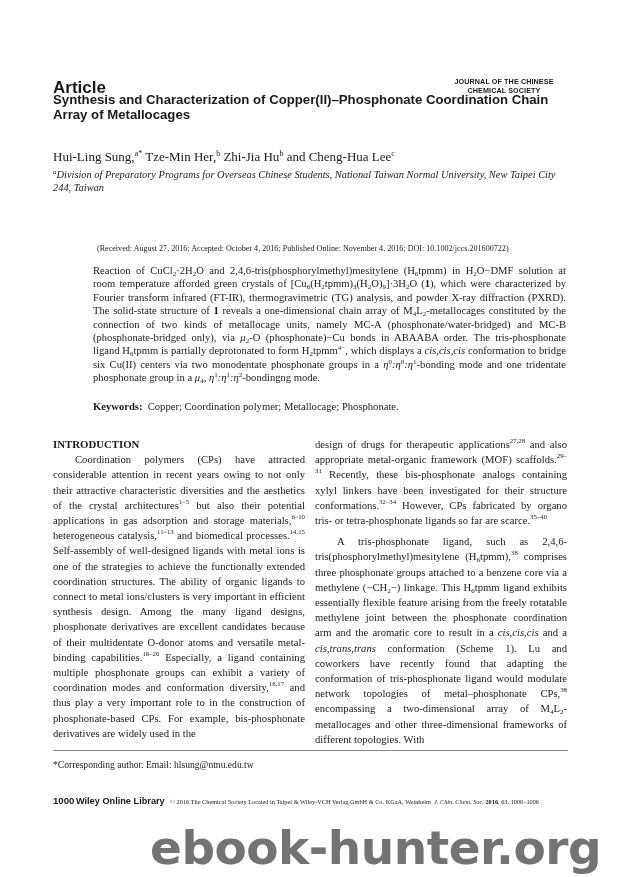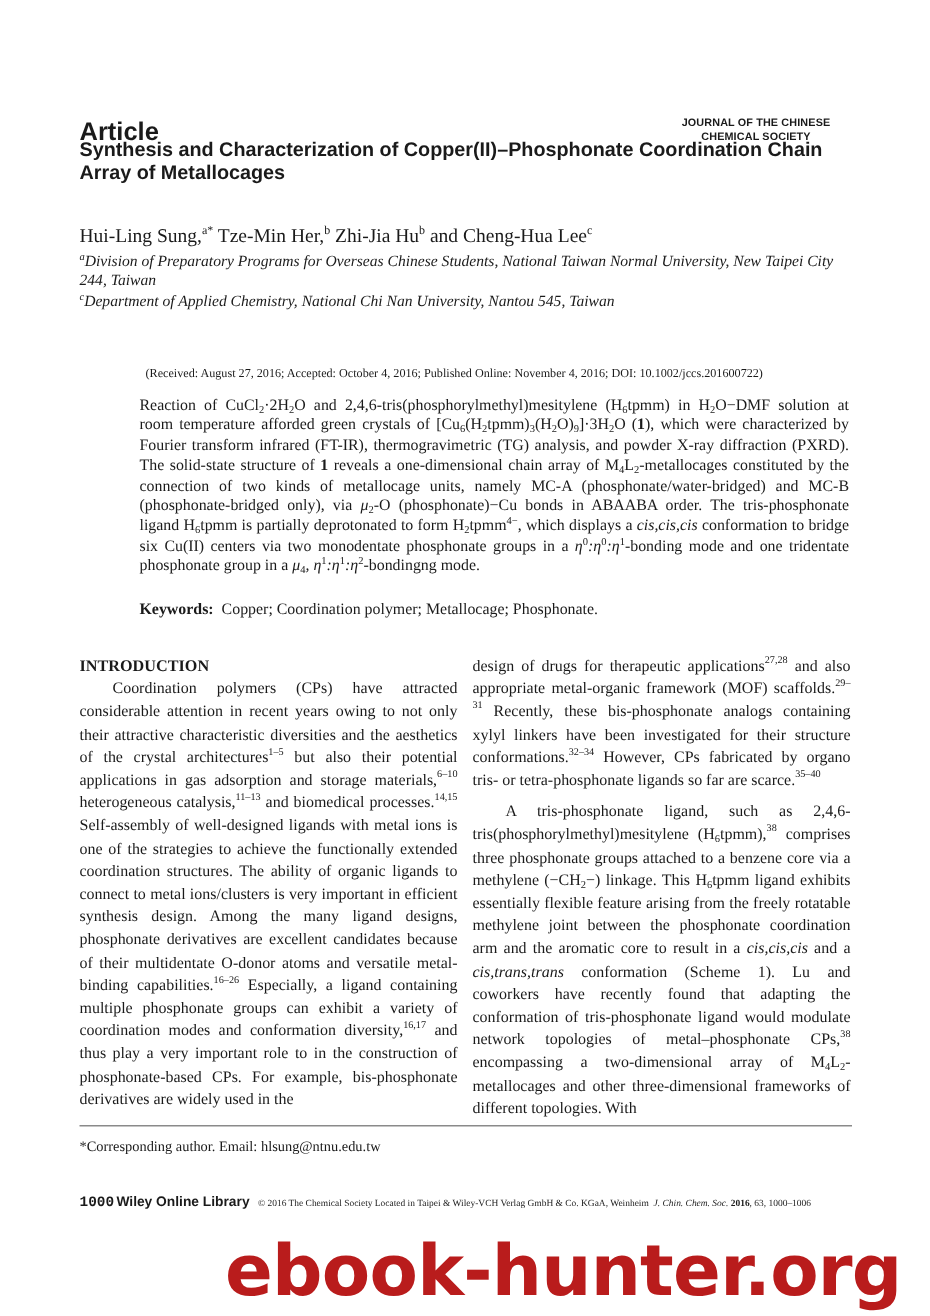--- a/index.html
+++ b/index.html
@@ -23,25 +23,25 @@
   .col-left { left:53px; }
   .col-right { left:315px; top:437px; }
   .col p { margin:0; }
   .col .indent { text-indent:22px; }
   .col h2 { margin:0; font-size:10.8px; font-weight:bold; line-height:15.2px; text-align:left; }
   .col sup { font-size:6.8px; vertical-align:5px; line-height:0; }
   .col sub { font-size:7px; vertical-align:-2px; line-height:0; }
   .rule { left:53px; top:750px; width:515px; height:0; border-top:1.3px solid #8a8a8a; }
   .footnote { left:53px; top:759px; width:515px; font-size:9.6px; line-height:12px; }
   .footer { left:53px; top:796px; width:520px; font-size:6.3px; line-height:10px; white-space:nowrap; }
-  .footer .page-num { font-family:Liberation Mono, monospace; font-weight:bold; font-size:9.6px;text-align:center; }
+  .footer .page-num { font-family:Liberation Sans, sans-serif; font-weight:bold; font-size:9.6px;text-align:center; }
   .footer .wol { font-family:"Liberation Sans", sans-serif; font-weight:bold; font-size:9.2px; margin-right:4px;text-align:right; }
   .footer .cite-italic { font-style:italic; }
   .footer .cite-bold { font-weight:bold; }
-  .watermark { left:150px; top:820px; width:470px; font-family:"DejaVu Sans", sans-serif; font-weight:bold; font-size:47px; line-height:56px; letter-spacing:-0.5px; color:#b91c1c; white-space:nowrap; }
+  .watermark { left:150px; top:820px; width:470px; font-family:"DejaVu Sans", sans-serif; font-weight:bold; font-size:47px; line-height:56px; letter-spacing:-0.5px; color:#737373; white-space:nowrap; }
   i { font-style:italic; }
 </style>
 </head>
 <body>
 
 <div class="abs article-label sans">Article</div>
 <div class="abs journal-name sans">
   <div>JOURNAL OF THE CHINESE</div>
   <div>CHEMICAL SOCIETY</div>
 </div>
@@ -50,21 +50,20 @@
 
 <div class="abs authors">
   <span>Hui-Ling Sung,</span><sup>a*</sup>
   <span>Tze-Min Her,</span><sup>b</sup>
   <span>Zhi-Jia Hu</span><sup>b</sup>
   <span>and Cheng-Hua Lee</span><sup>c</sup>
 </div>
 
 <div class="abs affil">
   <div><sup>a</sup><span>Division of Preparatory Programs for Overseas Chinese Students, National Taiwan Normal University, New Taipei City 244, Taiwan</span></div>
-  <div><sup>c</sup><span>Department of Applied Chemistry, National Chi Nan University, Nantou 545, Taiwan</span></div>
 </div>
 
 <div class="abs received">(Received: August 27, 2016; Accepted: October 4, 2016; Published Online: November 4, 2016;  DOI: 10.1002/jccs.201600722)</div>
 
 <div class="abs abstract"><span>Reaction of CuCl</span><sub>2</sub><span>·2H</span><sub>2</sub><span>O and 2,4,6-tris(phosphorylmethyl)mesitylene (H</span><sub>6</sub><span>tpmm) in H</span><sub>2</sub><span>O−DMF solution at room temperature afforded green crystals of [Cu</span><sub>6</sub><span>(H</span><sub>2</sub><span>tpmm)</span><sub>3</sub><span>(H</span><sub>2</sub><span>O)</span><sub>9</sub><span>]·3H</span><sub>2</sub><span>O (</span><b>1</b><span>), which were characterized by Fourier transform infrared (FT-IR), thermogravimetric (TG) analysis, and powder X-ray diffraction (PXRD). The solid-state structure of </span><b>1</b><span> reveals a one-dimensional chain array of M</span><sub>4</sub><span>L</span><sub>2</sub><span>-metallocages constituted by the connection of two kinds of metallocage units, namely MC-A (phosphonate/water-bridged) and MC-B (phosphonate-bridged only), via </span><i>μ</i><sub>2</sub><span>-O (phosphonate)−Cu bonds in ABAABA order. The tris-phosphonate ligand H</span><sub>6</sub><span>tpmm is partially deprotonated to form H</span><sub>2</sub><span>tpmm</span><sup>4−</sup><span>,</span><span> which displays a </span><i>cis,cis,cis</i><span> conformation to bridge six Cu(II) centers via two monodentate phosphonate groups in a </span><i>η</i><sup>0</sup><i>:η</i><sup>0</sup><i>:η</i><sup>1</sup><span>-bonding mode and one tridentate phosphonate group in a </span><i>μ</i><sub>4</sub><i>, η</i><sup>1</sup><i>:η</i><sup>1</sup><i>:η</i><sup>2</sup><span>-bondingng mode.</span></div>
 
 <div class="abs keywords">
   <b>Keywords:</b>&nbsp; <span>Copper; Coordination polymer; Metallocage; Phosphonate.</span>
 </div>
 

